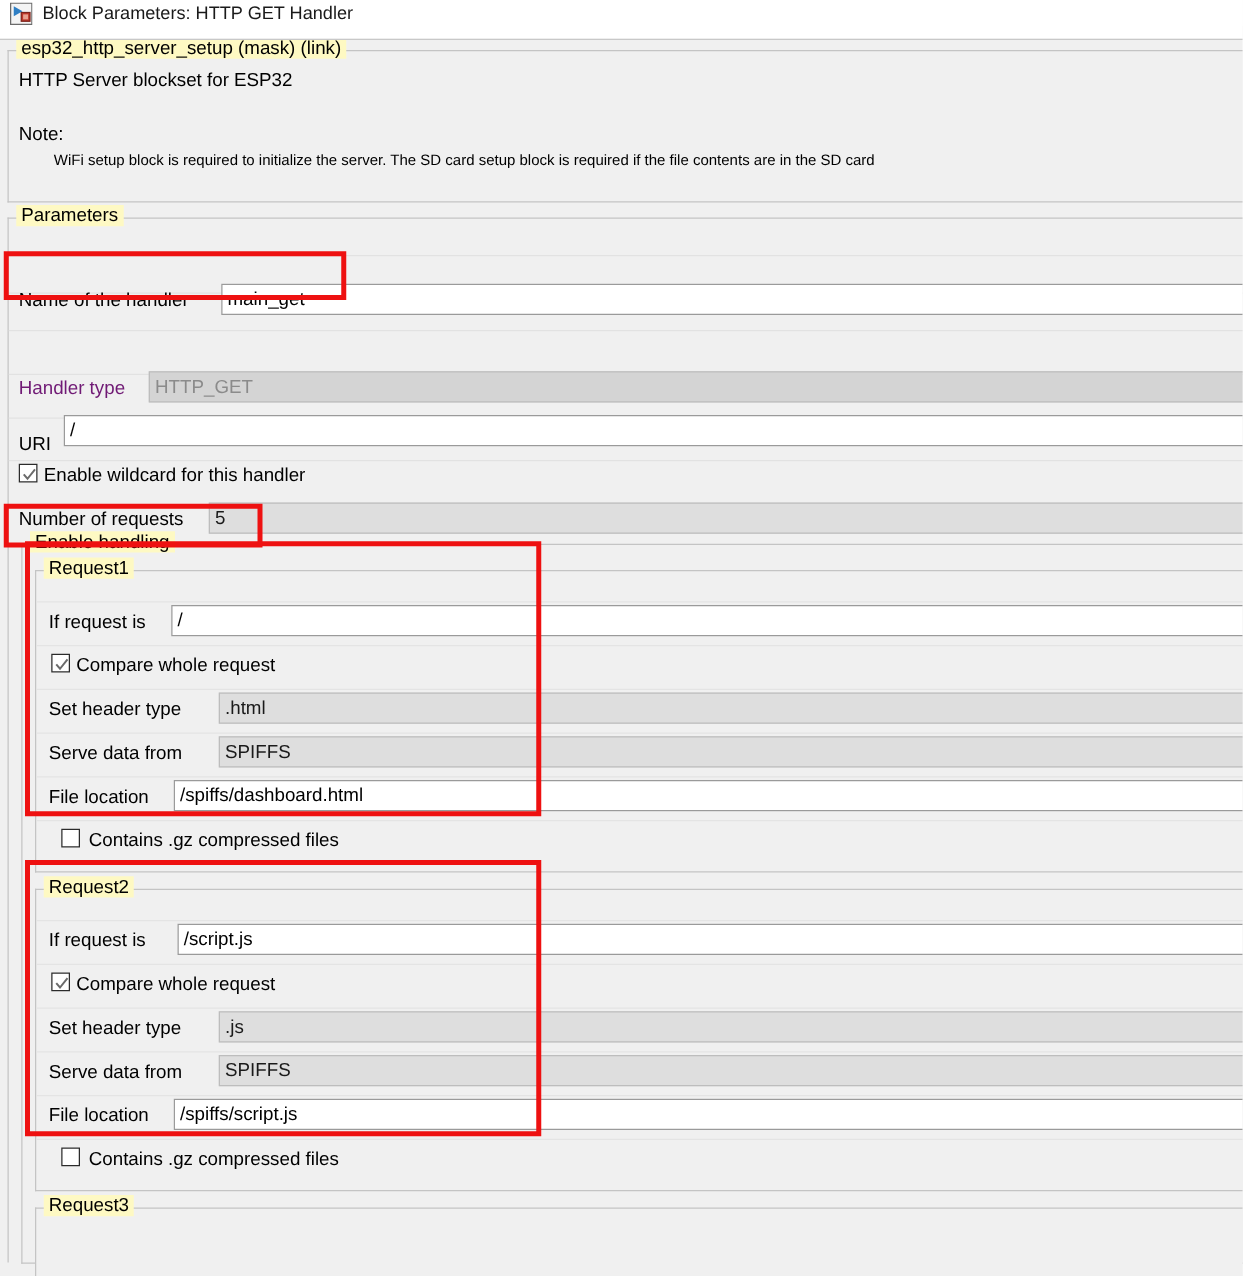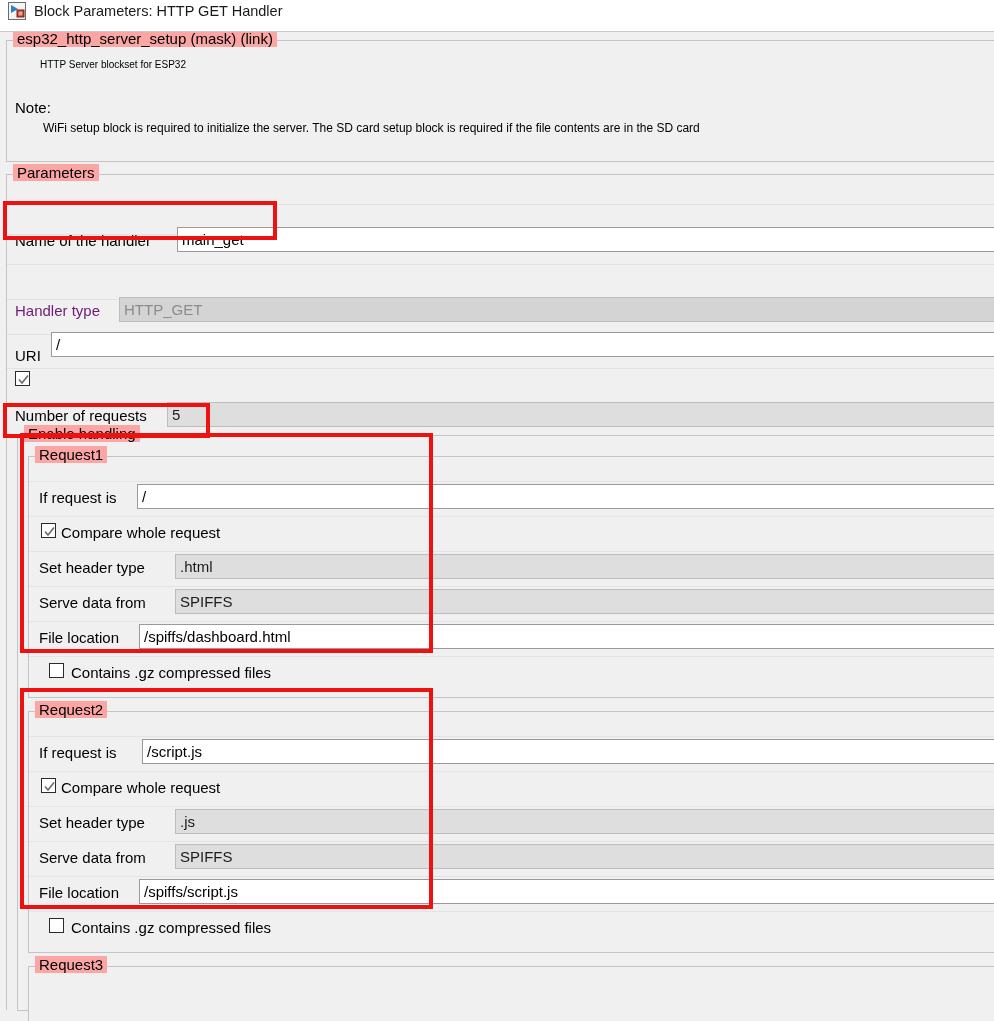--- a/index.html
+++ b/index.html
@@ -70,34 +70,33 @@
     border: 1px solid #c4c4c4;
     border-right: none;
     box-sizing: border-box;
     height: 122px;
     background: #f0f0f0;
   }
   .group-legend {
     position: absolute;
     top: -11px;
     left: 6px;
-    background: #fca5a5;
+    background: #fef9c3;
     padding: 0 4px;
     font-size: 15px;
     color: #000;
     white-space: nowrap;
   }
   .mask-desc {
     position: absolute;
     left: 8px;
     top: 13px;
-    font-size: 10px;
+    font-size: 15px;
     line-height: 22px;
     white-space: nowrap;
-    margin-left: 25px;
   }
   .mask-note-label {
     position: absolute;
     left: 8px;
     top: 58px;
     font-size: 15px;
     white-space: nowrap;
   }
   .mask-note-text {
     position: absolute;
@@ -241,20 +240,21 @@
       <span class="tf disabled" style="left:112px; top:122px; width:1010px;">HTTP_GET</span>
 
       <span class="lbl" style="left:8px; top:171px;">URI</span>
       <span class="tf" style="left:44px; top:157px; width:1078px;">/</span>
 
       <span class="cb" style="left:8px; top:196px;">
         <svg width="13" height="13" viewBox="0 0 13 13">
             <path d="M2 6.5 L5 10 L11 2.5" stroke="#6b6b6b" stroke-width="1.6" fill="none"></path>
           </svg>
       </span>
+      <span class="lbl" style="left:28px; top:196px;">Enable wildcard for this handler</span>
 
       <span class="lbl" style="left:8px; top:231px;">Number of requests</span>
       <span class="tf combo" style="left:160px; top:227px; width:962px;">5</span>
 
       <div class="grp" style="left:10px; top:260px; width:1106px; height:576px;">
         <span class="group-legend">Enable handling</span>
 
         <div class="grp" style="left:10px; top:20px; width:1088px; height:242px;">
           <span class="group-legend">Request1</span>
 

